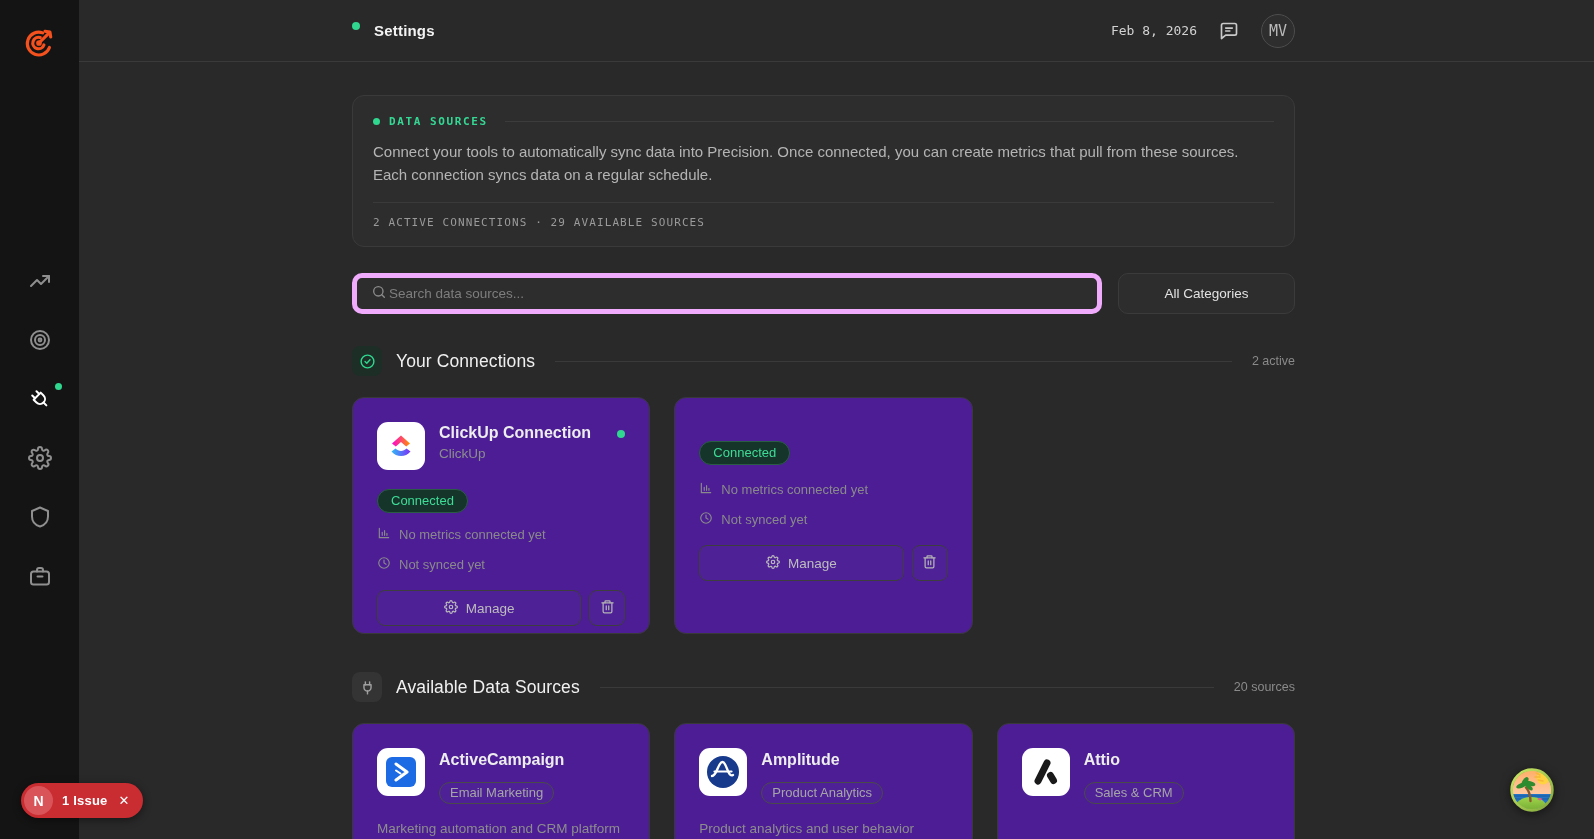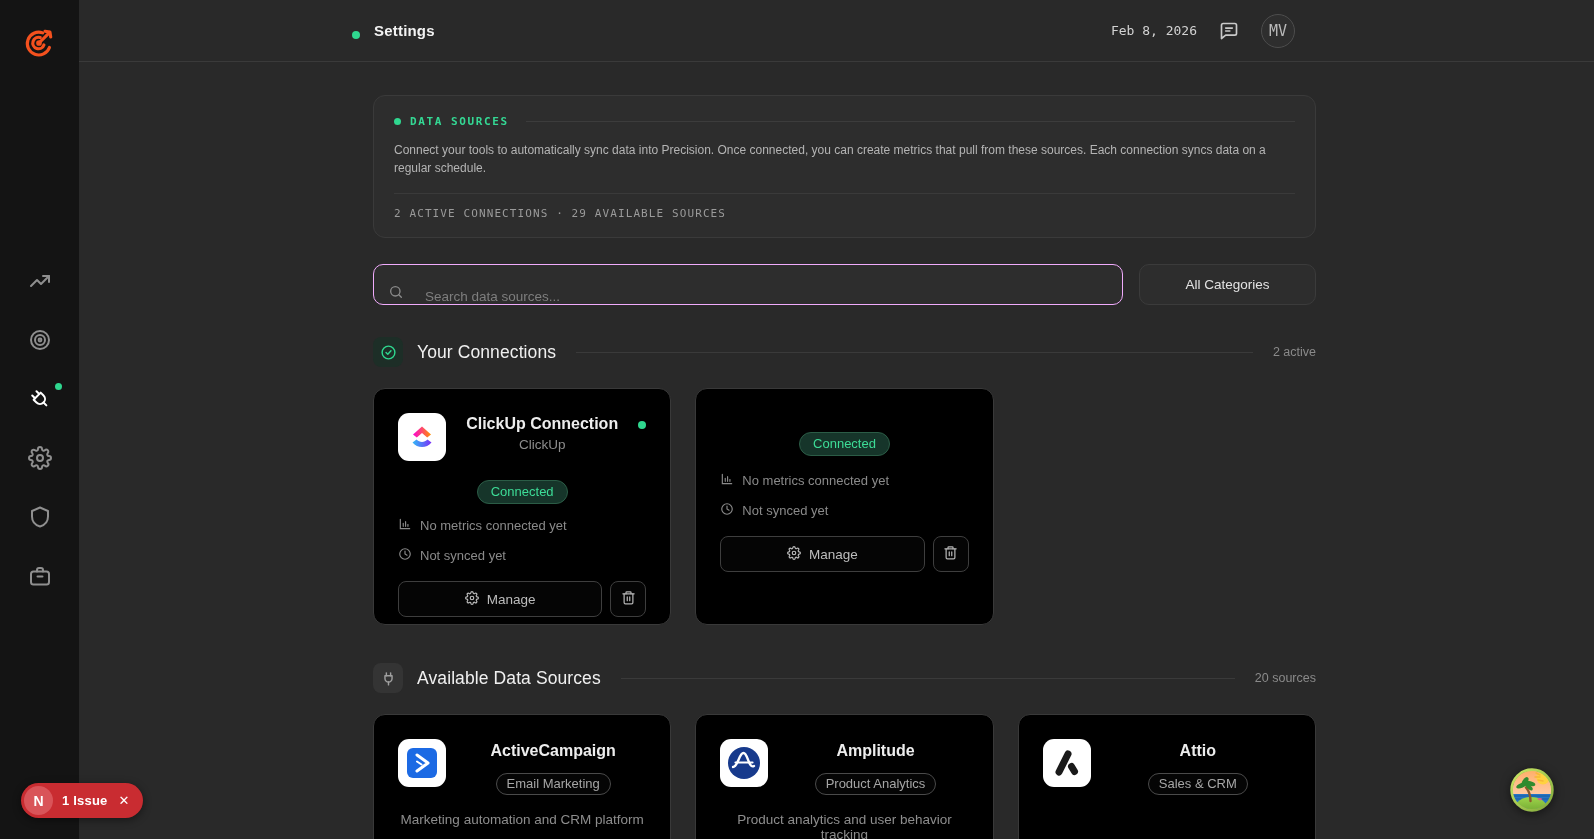--- a/index.html
+++ b/index.html
@@ -26,53 +26,53 @@
   .nav-item.active { color:#ffffff; }
   .nav-item svg { width:24px; height:24px; }
   .nav-dot { position:absolute; top:-4px; right:-10px; width:7px; height:7px; border-radius:50%; background:#2fd78f; }
 
   
   .header {
     position:absolute; left:79px; top:0; right:0; height:62px;
     border-bottom:1px solid #3a3a3a; background:#292929; z-index:4;
   }
   .header-inner { width:943px; margin-left:273px; height:100%; display:flex; align-items:center; }
-  .title-wrap { display:flex; align-items:flex-end; gap:14px; }
+  .title-wrap { display:flex; align-items:flex-start; gap:14px; }
   .pulse-dot { width:8px; height:8px; border-radius:50%; background:#2fd78f; }
   .page-title { font-size:15px; font-weight:700; color:#f2f2f2; letter-spacing:.2px; }
   .header-right { margin-left:auto; display:flex; align-items:center; gap:22px; }
   .header-date { font-size:13px; color:#d2d2d2; }
   .comment-btn { width:20px; height:20px; color:#c9c9c9; cursor:pointer; }
   .avatar {
     width:34px; height:34px; border-radius:50%; border:1px solid #4d4d4d; background:#2e2e2e;
     display:flex; align-items:center; justify-content:center;
     font-family:"DejaVu Sans Mono", monospace; font-size:15px; color:#b8b8b8; cursor:pointer;
   }
 
   
-  .main { position:absolute; left:79px; top:62px; right:0; bottom:0; overflow:hidden;padding-left:21px; }
+  .main { position:absolute; left:79px; top:62px; right:0; bottom:0; overflow:hidden; }
   .container { width:943px; margin-left:273px; }
 
   .ds-panel {
     margin-top:33px; background:#2d2d2d; border:1px solid #3a3a3a; border-radius:12px;
     padding:19px 20px 17px 20px;
   }
   .ds-label-row { display:flex; align-items:center; gap:9px; }
   .ds-dot { width:7px; height:7px; border-radius:50%; background:#2fd78f; }
   .ds-label { font-size:11px; letter-spacing:1.6px; color:#34d894; font-weight:700; }
   .ds-label-row .rule { flex:1; height:1px; background:#3c3c3c; margin-left:8px; }
-  .ds-desc { margin-top:13px; font-size:12px; line-height:1.5; color:#b4b4b4; max-width:920px; }
+  .ds-desc { margin-top:13px; font-size:15px; line-height:1.5; color:#b4b4b4; max-width:920px; }
   .ds-divider { height:1px; background:#3a3a3a; margin-top:16px; }
   .ds-stats { margin-top:13px; font-size:11px; letter-spacing:1.1px; color:#9a9a9a; }
 
   
   .search-row { margin-top:26px; display:flex; gap:16px; }
   .search-box {
-    flex:1; height:41px; background:#2d2d2d; border:1px solid #f0abfc; border-radius:10px;
-    display:flex; align-items:flex-end; padding:0 14px; gap:21px;
+    flex:1; height:41px; background:#2d2d2d; border:5px solid #f0abfc; border-radius:10px;
+    display:flex; align-items:center; padding:0 14px; gap:2px;
   }
   .search-box svg { width:16px; height:16px; color:#8b8b8b; flex:none; }
   .search-box input {
     background:transparent; border:none; outline:none; color:#e5e5e5;
     font-size:13.5px; width:100%; font-family:"Liberation Sans", sans-serif;
   }
   .search-box input::placeholder { color:#7e7e7e; }
   .category-btn {
     width:177px; height:41px; background:#2d2d2d; border:1px solid #3b3b3b; border-radius:10px;
     display:flex; align-items:center; justify-content:center;
@@ -90,21 +90,21 @@
   .sec-icon.gray { background:#343434; color:#a0a0a0; }
   .sec-icon svg { width:17px; height:17px; }
   .sec-title { font-size:17.5px; font-weight:400; color:#f0f0f0; letter-spacing:.1px; }
   .sec-rule { flex:1; height:1px; background:#3a3a3a; margin:0 6px; }
   .sec-count { font-size:12.5px; color:#8a8a8a; }
 
   
   .grid3 { display:grid; grid-template-columns:repeat(3, 1fr); gap:24px; margin-top:21px; }
 
   .conn-card, .src-card {
-    background:#000000; border:1px solid #393939; border-radius:12px; padding:24px;text-align:center;
+    background:#4c1d95; border:1px solid #393939; border-radius:12px; padding:24px;
   }
   .conn-card { height:237px; }
   .src-card { height:170px; cursor:pointer; }
 
   .card-head { display:flex; gap:14px; }
   .app-icon {
     width:48px; height:48px; border-radius:11px; background:#ffffff; flex:none;
     display:flex; align-items:center; justify-content:center; overflow:hidden;
   }
   .app-icon svg { width:48px; height:48px; }

